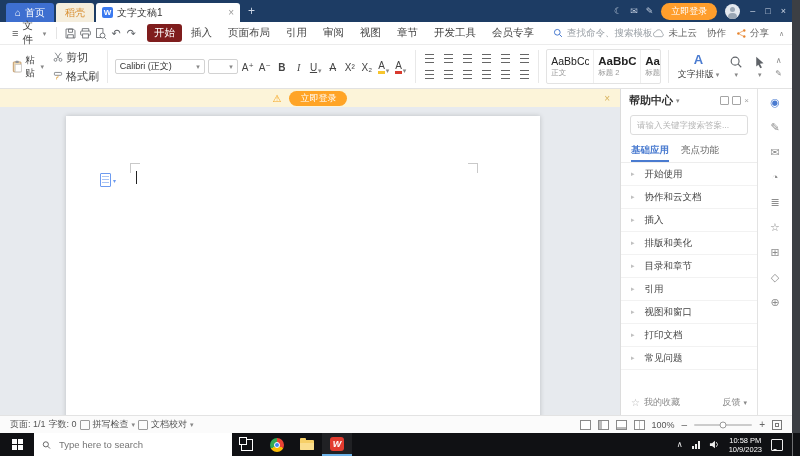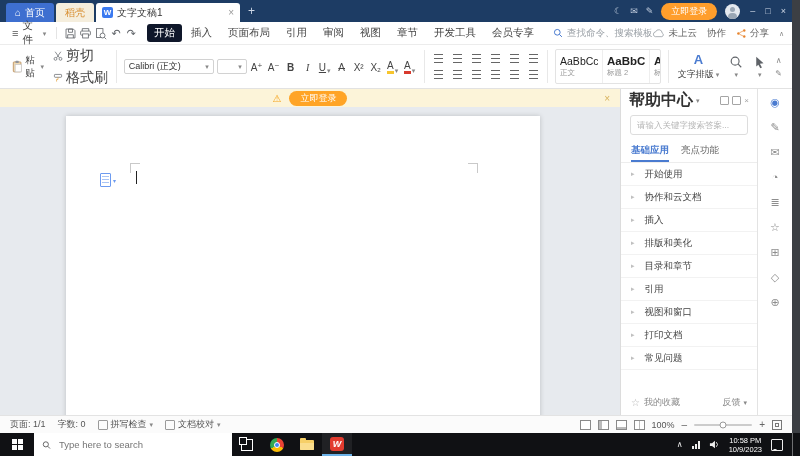--- a/index.html
+++ b/index.html
@@ -26,31 +26,31 @@
 
   
   .menubar{position:absolute;left:0;top:22px;width:792px;height:23px;background:#fff;border-bottom:1px solid #ececec;display:flex;align-items:center;padding:0 8px;box-sizing:border-box;font-size:10.5px;color:#444}
   .filebtn{display:flex;align-items:center;gap:4px;padding:0 4px}
   .hamb{font-size:11px;color:#555}
   .caret{font-size:7px;color:#888;line-height:1}
   .vsep{width:1px;height:12px;background:#e4e4e4;margin:0 6px}
   .qico{width:15px;height:15px;display:flex;align-items:center;justify-content:center;color:#5f6368;font-size:11px;margin:0 1px}
   .ribtabs{display:flex;align-items:center;margin-left:8px;gap:2px}
   .rtab{padding:2px 7px;border-radius:3px;white-space:nowrap}
-  .rtab.active{background:#0f172a;color:#fff}
+  .rtab.active{background:#7f1d1d;color:#fff}
   .cmdsearch{display:flex;align-items:center;gap:4px;margin-left:12px;color:#9aa0a6;font-size:9.5px;white-space:nowrap}
   .mb-right{margin-left:auto;display:flex;align-items:center;gap:10px;font-size:9.5px;color:#666;white-space:nowrap}
   .mbgrp{display:flex;align-items:center;gap:3px}
 
   
   .toolbar{position:absolute;left:0;top:45px;width:792px;height:44px;background:#fff;border-bottom:1px solid #e2e2e2;display:flex;align-items:stretch;padding:2px 6px;box-sizing:border-box}
   .pastegrp{display:flex;flex-direction:row;align-items:center;justify-content:center;gap:2px;padding:0 5px}
   .pastelbl{font-size:9.5px;color:#444;display:flex;gap:2px;align-items:center}
   .cutcol{display:flex;flex-direction:column;justify-content:center;gap:4px;padding:0 4px}
-  .smallbtn{display:flex;align-items:center;gap:3px;font-size:14px;color:#444;white-space:nowrap}
+  .smallbtn{display:flex;align-items:center;gap:3px;font-size:11px;color:#444;white-space:nowrap}
   .sep{width:1px;background:#e8e8e8;margin:3px 4px}
   .fontgrp{display:flex;flex-direction:row;justify-content:center;gap:3px;padding:0 3px}
   .frow{display:flex;align-items:center;gap:3px}
   .combo{height:15px;border:1px solid #d2d2d2;border-radius:2px;display:flex;align-items:center;justify-content:space-between;padding:0 4px;font-size:9px;color:#333;box-sizing:border-box;background:#fff}
   .combo.font{width:90px}.combo.size{width:30px}
   .fbtn{min-width:14px;height:14px;display:flex;align-items:end;justify-content:center;gap:1px;font-size:10px;color:#444;line-height:12px}
   .fbtn .b{font-weight:bold}.fbtn .i{font-style:italic;font-family:"Liberation Serif",serif}
   .fbtn .u{text-decoration:underline}.fbtn .st{text-decoration:line-through}
   .hl{border-bottom:3px solid #f7c52d;line-height:10px}
   .fc{border-bottom:3px solid #d83a2e;line-height:10px}
@@ -84,21 +84,21 @@
   .cmark.tl{left:64px;top:47px;border-left:1px solid #c9c9c9;border-top:1px solid #c9c9c9}
   .cmark.tr{left:402px;top:47px;border-right:1px solid #c9c9c9;border-top:1px solid #c9c9c9}
   .assist{position:absolute;left:34px;top:57px;display:flex;align-items:center;gap:2px}
   .pageico{width:9px;height:12px;border:1px solid #6d9bf0;border-radius:1px;background:#fff;position:relative}
   .pageico::after{content:"";position:absolute;left:1px;right:1px;top:2px;height:7px;background:repeating-linear-gradient(to bottom,#a9c4f5 0 1px,transparent 1px 3px)}
   .ac{font-size:6px;color:#6d9bf0}
 
   
   .help{width:137px;background:#fff;border-left:1px solid #dcdcdc;display:flex;flex-direction:column;box-sizing:border-box;flex:none}
   .hhead{height:22px;display:flex;align-items:center;padding:0 8px;gap:3px;flex:none}
-  .htitle{font-size:16px;color:#333;font-weight:bold}
+  .htitle{font-size:11px;color:#333;font-weight:bold}
   .hico{color:#a5a5a5;font-size:8px}
   .hico.sq{width:7px;height:7px;border:1px solid #a5a5a5;border-radius:1px}
   .hhead .push{margin-left:auto}
   .hsearchwrap{padding:3px 9px 5px;flex:none}
   .hsearch{width:100%;height:20px;border:1px solid #ddd;border-radius:3px;font-size:8.5px;color:#333;padding:0 6px;box-sizing:border-box;outline:none;font-family:inherit}
   .hsearch::placeholder{color:#b5b5b5}
   .htabs{display:flex;gap:12px;padding:0 10px;height:22px;border-bottom:1px solid #ededed;font-size:9.5px;color:#666;flex:none}
   .htab{height:100%;display:flex;align-items:center;border-bottom:2px solid transparent;box-sizing:border-box}
   .htab.active{color:#4a7bd0;font-weight:bold;border-bottom-color:#4a7bd0}
   .hlist{flex:1;overflow:hidden;margin:0;padding:0;list-style:none}
@@ -107,21 +107,21 @@
   .hfoot{height:26px;display:flex;align-items:center;padding:0 10px;gap:4px;font-size:9px;color:#8a8a8a;flex:none}
   .hstar{color:#b5b5b5;font-size:10px}
   .hfeed{margin-left:auto;display:flex;gap:3px;align-items:center}
 
   
   .rail{width:35px;background:#fff;border-left:1px solid #e3e3e3;display:flex;flex-direction:column;align-items:center;padding-top:8px;gap:14px;box-sizing:border-box;flex:none}
   .railico{font-size:11px;color:#8e8e8e;line-height:11px}
   .railico.first{color:#4a7bd0}
 
   
-  .statusbar{position:absolute;left:0;top:415px;width:792px;height:18px;background:#fbfbfb;border-top:1px solid #e3e3e3;display:flex;align-items:center;padding:0 10px;box-sizing:border-box;font-size:9px;color:#555;gap:12px}
+  .statusbar{position:absolute;left:0;top:415px;width:792px;height:18px;background:#fbfbfb;border-top:1px solid #e3e3e3;display:flex;align-items:center;padding:0 10px;box-sizing:border-box;font-size:9px;color:#555;gap:3px}
   .stitem{display:flex;align-items:center;gap:3px;white-space:nowrap}
   .sticon{width:8px;height:8px;border:1px solid #9a9a9a;border-radius:1px}
   .st-right{margin-left:auto;display:flex;align-items:center;gap:7px}
   .vicon{width:11px;height:10px;border:1px solid #8a8a8a;box-sizing:border-box;background:#fff}
   .vicon.v2{background:linear-gradient(to right,#bbb 3px,#fff 3px)}
   .vicon.v3{background:linear-gradient(to bottom,#fff 6px,#bbb 6px)}
   .vicon.v4{background:linear-gradient(to right,#fff 4px,#bbb 4px,#bbb 5px,#fff 5px)}
   .zoombtn{font-size:10px;color:#666;line-height:10px}
   .slider{width:58px;height:2px;background:#ccc;position:relative;border-radius:1px}
   .thumb{position:absolute;left:50%;top:50%;transform:translate(-50%,-50%);width:7px;height:7px;background:#fff;border:1px solid #999;border-radius:50%;box-sizing:border-box}

